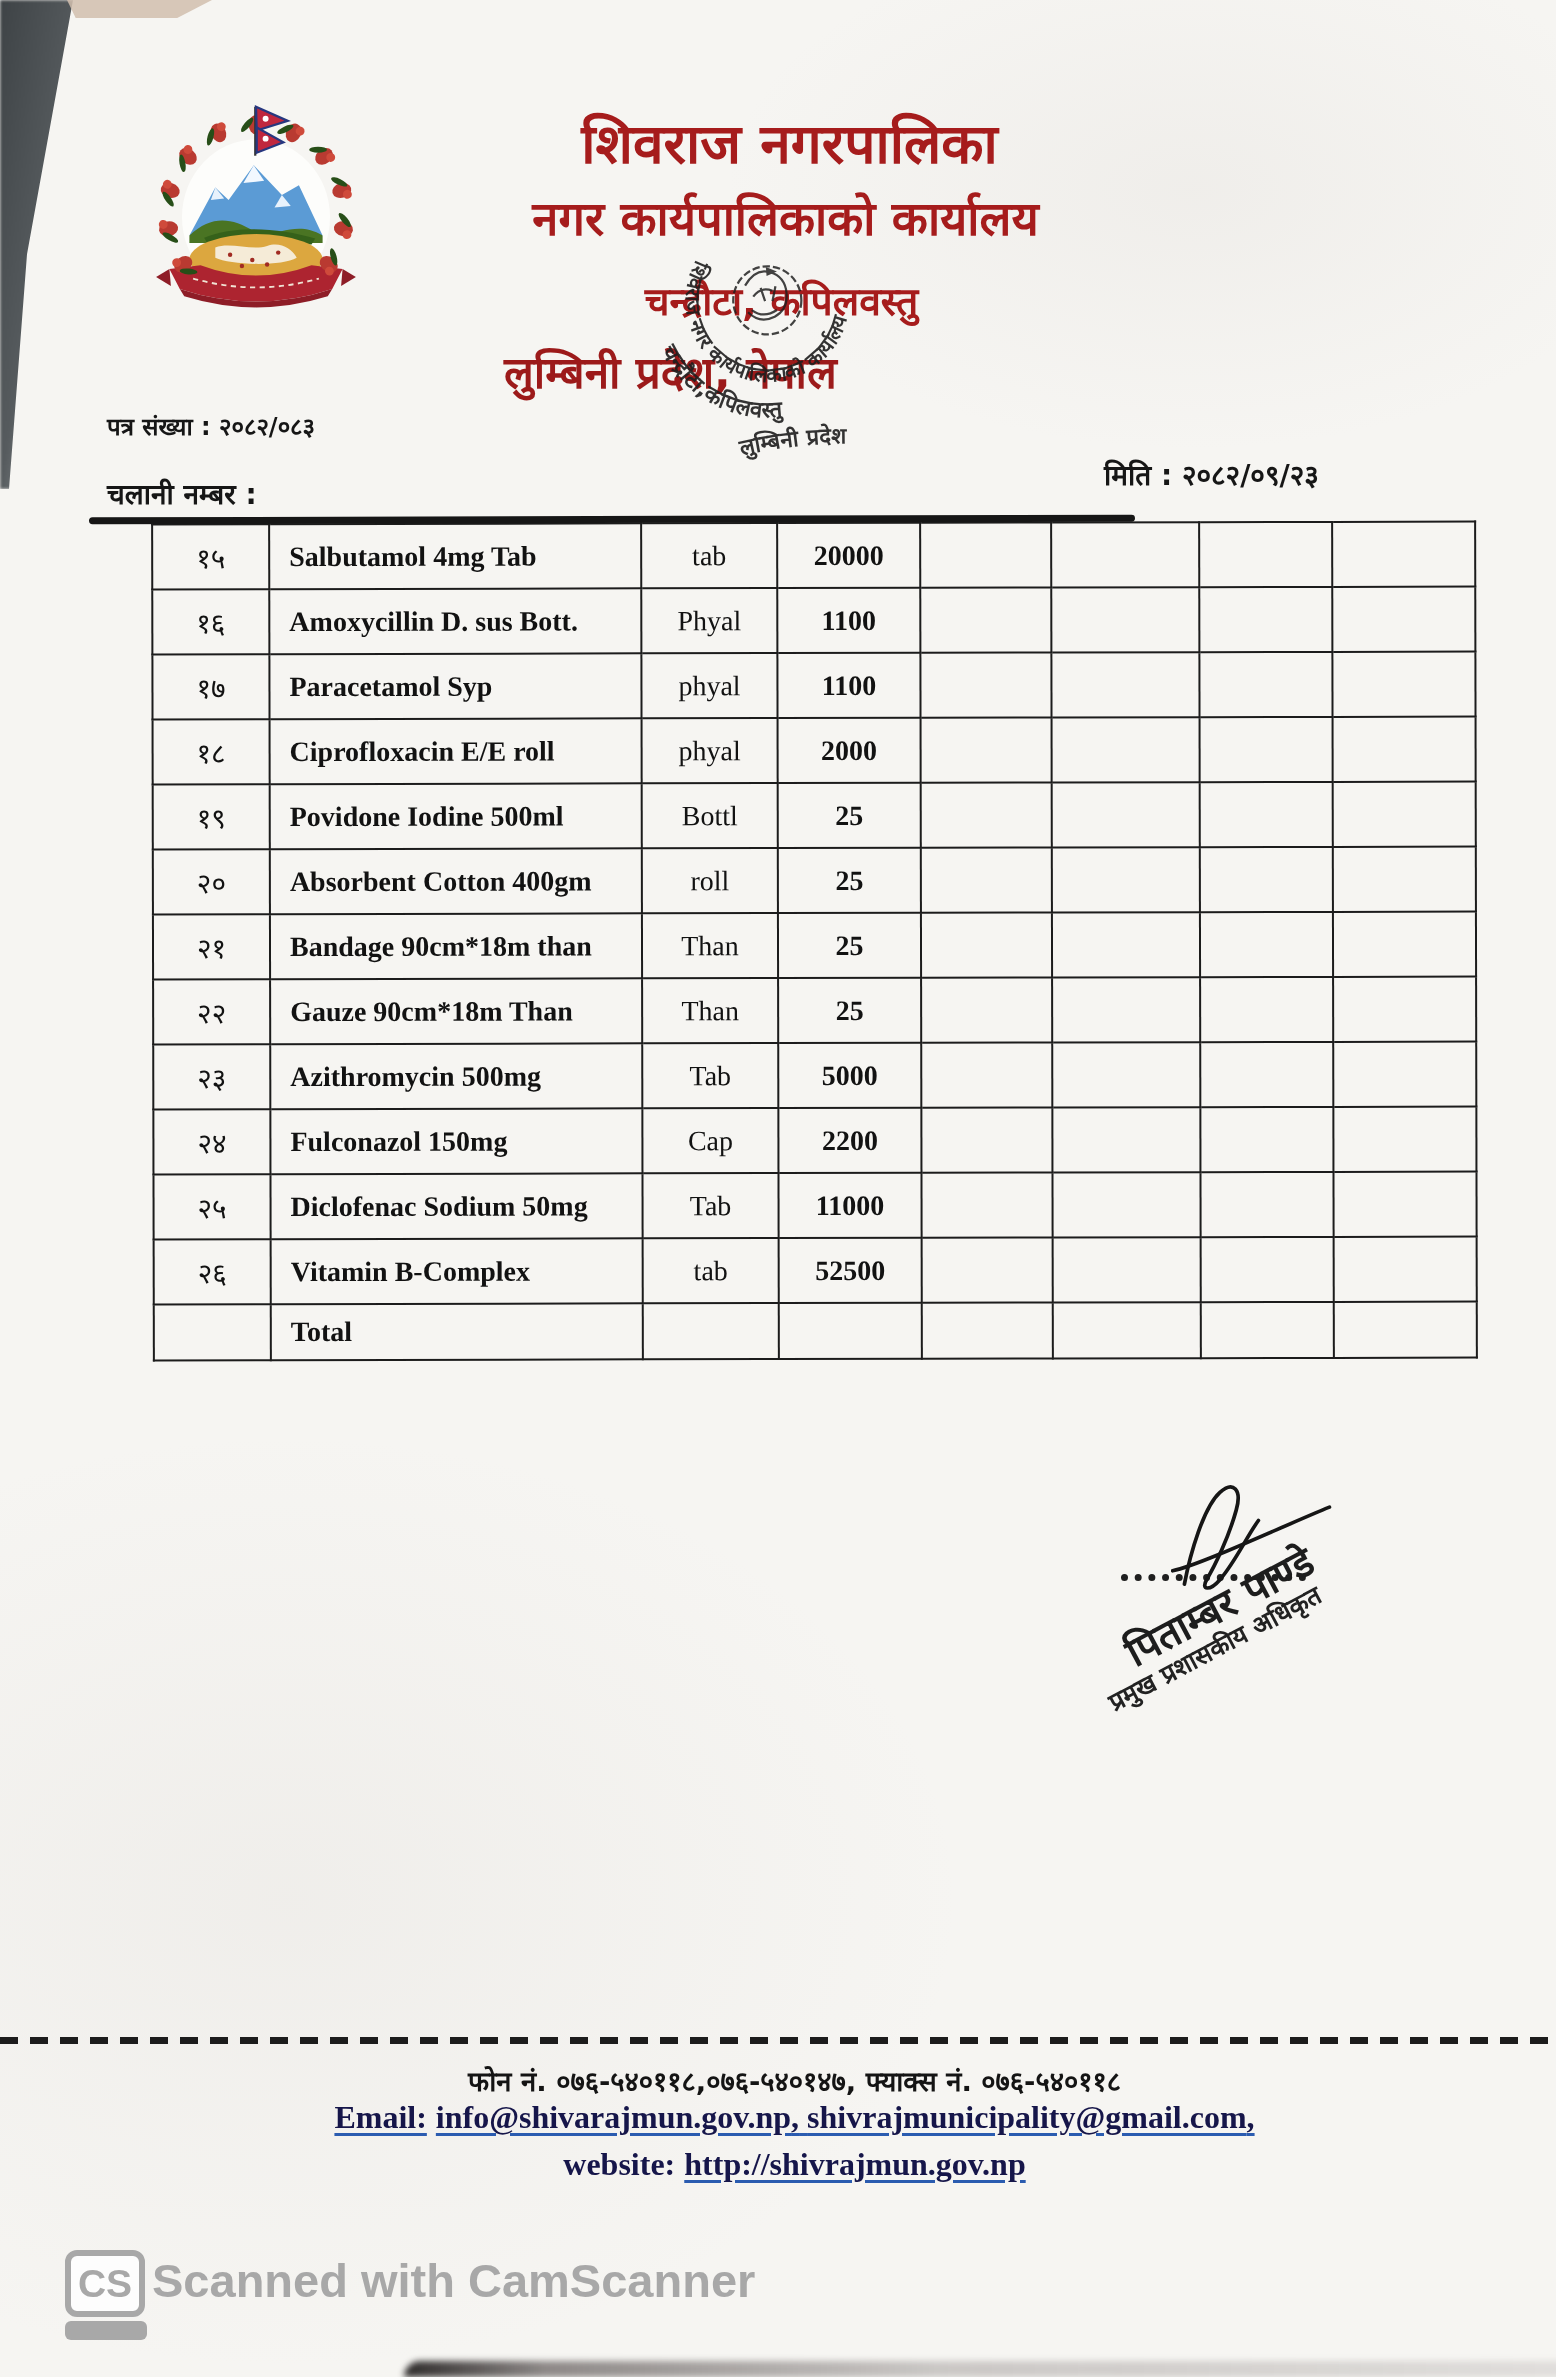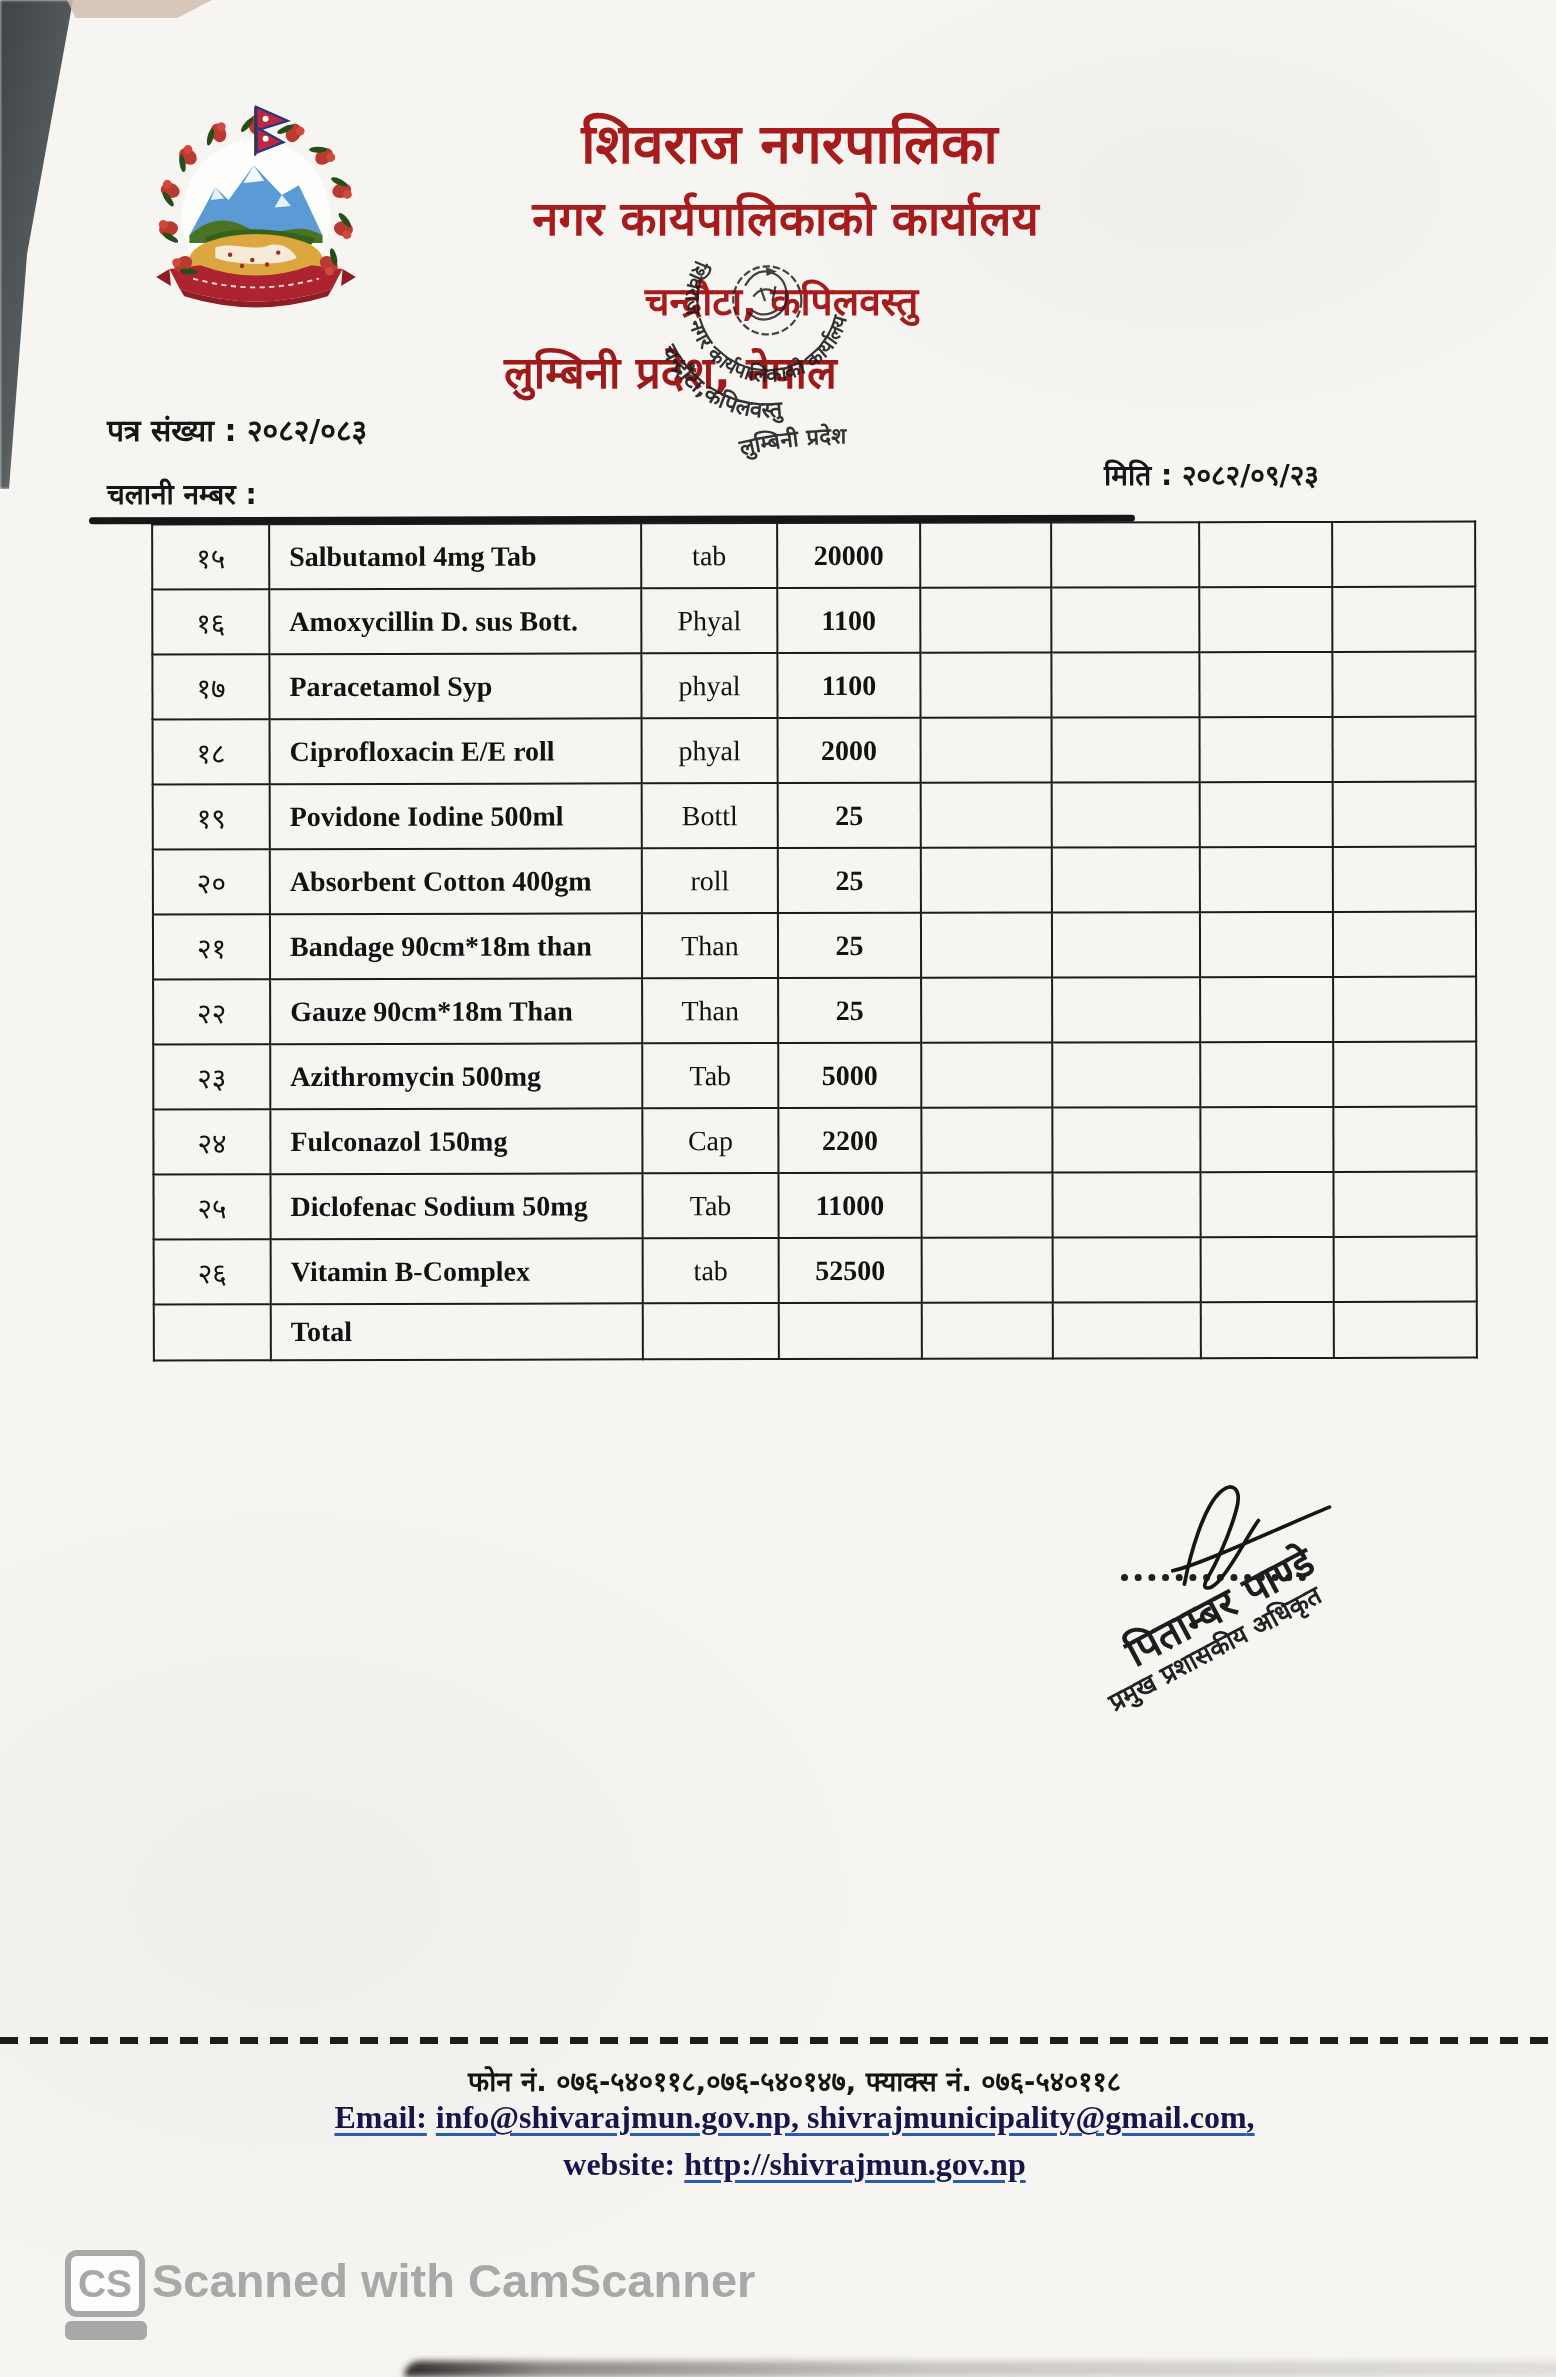--- a/index.html
+++ b/index.html
@@ -26,21 +26,21 @@
   .org-name{position:absolute;left:445px;top:104px;width:689px;text-align:center;
     font-size:55px;font-weight:bold;color:#a61c1c;z-index:2;}
   .office-name{position:absolute;left:415px;top:185px;width:741px;text-align:center;
     font-size:47px;font-weight:bold;color:#a61c1c;z-index:2;}
   .address-line{position:absolute;left:485px;top:273px;width:593px;text-align:center;
     font-size:39px;font-weight:bold;color:#a61c1c;z-index:2;}
   .province-line{position:absolute;left:504px;top:341px;width:593px;text-align:left;
     font-size:44px;font-weight:bold;color:#9c1a1a;z-index:2;}
   .stamp-svg{position:absolute;left:608px;top:119px;z-index:3;opacity:.9;}
 
-  .meta-letter{position:absolute;left:107px;top:409px;font-size:30px;font-weight:bold;color:#161616;z-index:2;}
+  .meta-letter{position:absolute;left:107px;top:409px;font-size:24px;font-weight:bold;color:#161616;z-index:2;}
   .meta-dispatch{position:absolute;left:107px;top:474px;font-size:28px;font-weight:bold;color:#161616;z-index:2;}
   .meta-date{position:absolute;left:1104px;top:455px;width:311px;font-size:28px;font-weight:bold;color:#161616;z-index:2;}
 
   
   .top-thick{position:absolute;left:89px;top:516px;width:1046px;height:7.4px;background:#161616;
     border-radius:3.7px;transform:rotate(-0.15deg);z-index:4;}
   table.items{position:absolute;left:152px;top:522px;width:1324px;height:838px;
     border-collapse:collapse;table-layout:fixed;transform:rotate(-0.12deg);z-index:2;}
   table.items td{border:2.2px solid #1c1c1c;vertical-align:middle;font-size:28px;color:#121212;
     overflow:hidden;white-space:nowrap;}

